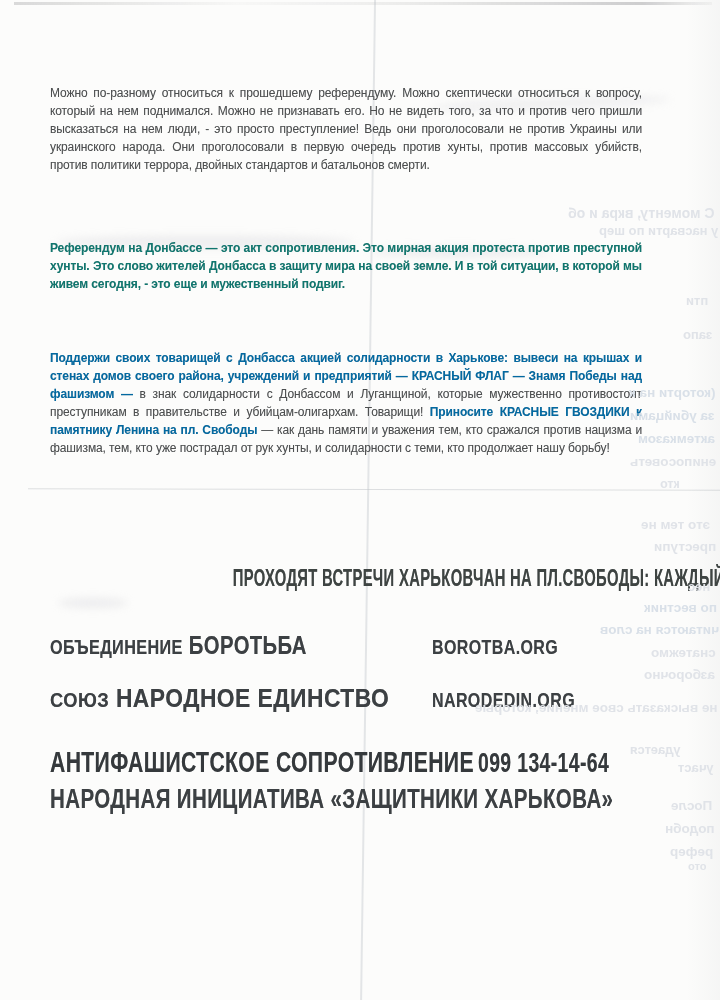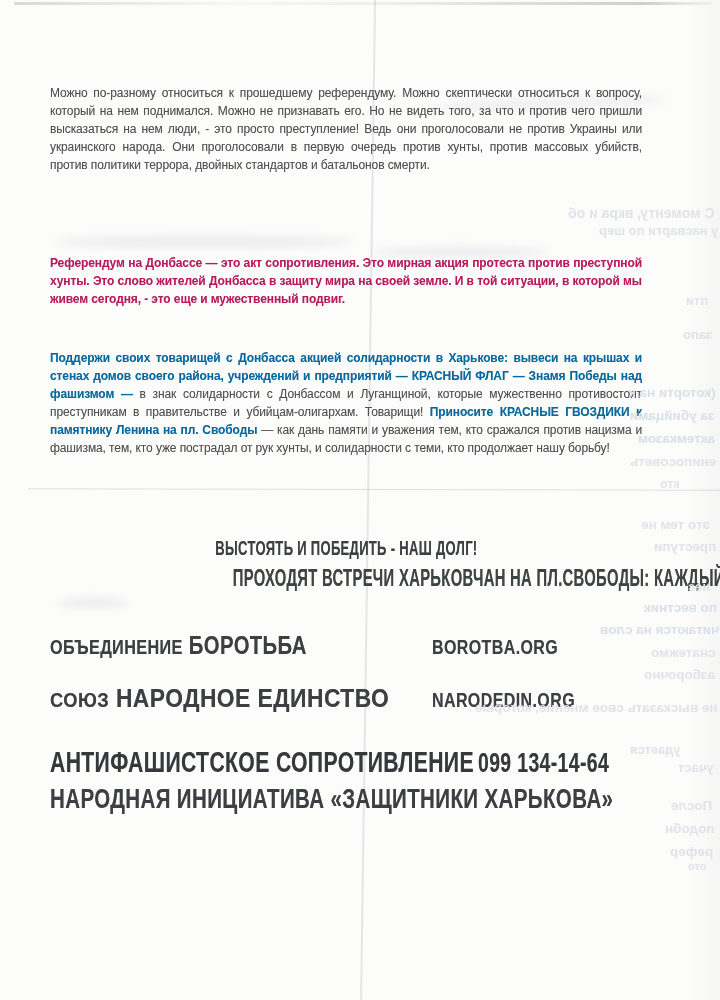--- a/index.html
+++ b/index.html
@@ -16,21 +16,21 @@
   .crease-h{position:absolute;top:489px;left:28px;right:0;height:1px;
     background:rgba(190,193,198,.5);transform:rotate(.12deg);filter:blur(.35px);}
   .edge-shade{position:absolute;top:0;right:0;width:34px;height:1000px;
     background:linear-gradient(270deg,rgba(120,125,130,.05),rgba(120,125,130,0));}
   .smudge{position:absolute;background:rgba(204,206,210,.32);border-radius:50%;filter:blur(4px);}
   
   .body-text{position:absolute;left:50px;width:592px;text-align:justify;
     font-size:12px;line-height:18px;color:#4d4f50;letter-spacing:-.1px;
     text-shadow:0 0 .5px rgba(90,92,94,.35);}
   .p1{top:84px;}
-  .p2{top:254px;font-weight:bold;color:#be185d;}
+  .p2{top:239px;font-weight:bold;color:#0f766e;}
   .p3{top:349px;}
   .seg-b{font-weight:bold;color:#0369a1;}
   .seg-r{font-weight:normal;color:#4d4f50;}
   
   .stencil{display:inline-block;font-weight:bold;text-transform:uppercase;
     color:#3c4043;white-space:nowrap;letter-spacing:.5px;
     text-shadow:0 0 .5px rgba(60,64,67,.5);}
   .center-wrap{position:absolute;left:50px;width:592px;text-align:center;}
   .slogan-wrap{top:536px;}
   .slogan{font-size:21px;transform:scaleX(.62);transform-origin:center;}
@@ -57,23 +57,20 @@
   <div class="smudge" style="left:370px;top:247px;width:180px;height:10px;"></div>
   <div class="smudge" style="left:430px;top:99px;width:240px;height:9px;transform:rotate(-2deg);"></div>
   <div class="smudge" style="left:58px;top:598px;width:70px;height:10px;"></div>
 
   <div class="body-text p1">Можно по-разному относиться к прошедшему референдуму. Можно скептически относиться к вопросу, который на нем поднимался. Можно не признавать его. Но не видеть того, за что и против чего пришли высказаться на нем люди, - это просто преступление! Ведь они проголосовали не против Украины или украинского народа. Они проголосовали в первую очередь против хунты, против массовых убийств, против политики террора, двойных стандартов и батальонов смерти.</div>
 
   <div class="body-text p2">Референдум на Донбассе — это акт сопротивления. Это мирная акция протеста против преступной хунты. Это слово жителей Донбасса в защиту мира на своей земле. И в той ситуации, в которой мы живем сегодня, - это еще и мужественный подвиг.</div>
 
   <div class="body-text p3"><span class="seg-b">Поддержи своих товарищей с Донбасса акцией солидарности в Харькове: вывеси на крышах и стенах домов своего района, учреждений и предприятий — КРАСНЫЙ ФЛАГ — Знамя Победы над фашизмом — </span><span class="seg-r">в знак солидарности с Донбассом и Луганщиной, которые мужественно противостоят преступникам в правительстве и убийцам-олигархам. Товарищи! </span><span class="seg-b">Приносите КРАСНЫЕ ГВОЗДИКИ к памятнику Ленина на пл. Свободы </span><span class="seg-r">— как дань памяти и уважения тем, кто сражался против нацизма и фашизма, тем, кто уже пострадал от рук хунты, и солидарности с теми, кто продолжает нашу борьбу!</span></div>
 
-  <div class="center-wrap slogan-wrap">
-    <span class="stencil slogan">Выстоять и победить - наш долг!</span>
-  </div>
   <div class="center-wrap sched1">
     <span class="stencil sched">Проходят встречи харьковчан на пл.Свободы: каждый будний день в</span>
   </div>
 
   <span class="stencil org-name" style="top:630px;font-size:26px;transform:scaleX(.78);"><span class="org-prefix">Объединение</span> <span>БОРОТЬБА</span></span>
   <span class="stencil org-contact" style="top:636px;left:432px;font-size:20px;transform:scaleX(.8);">BOROTBA.ORG</span>
 
   <span class="stencil org-name" style="top:683px;font-size:26px;transform:scaleX(.88);"><span class="org-prefix">Союз</span> <span>НАРОДНОЕ ЕДИНСТВО</span></span>
   <span class="stencil org-contact" style="top:689px;left:432px;font-size:20px;transform:scaleX(.8);">NARODEDIN.ORG</span>
 

